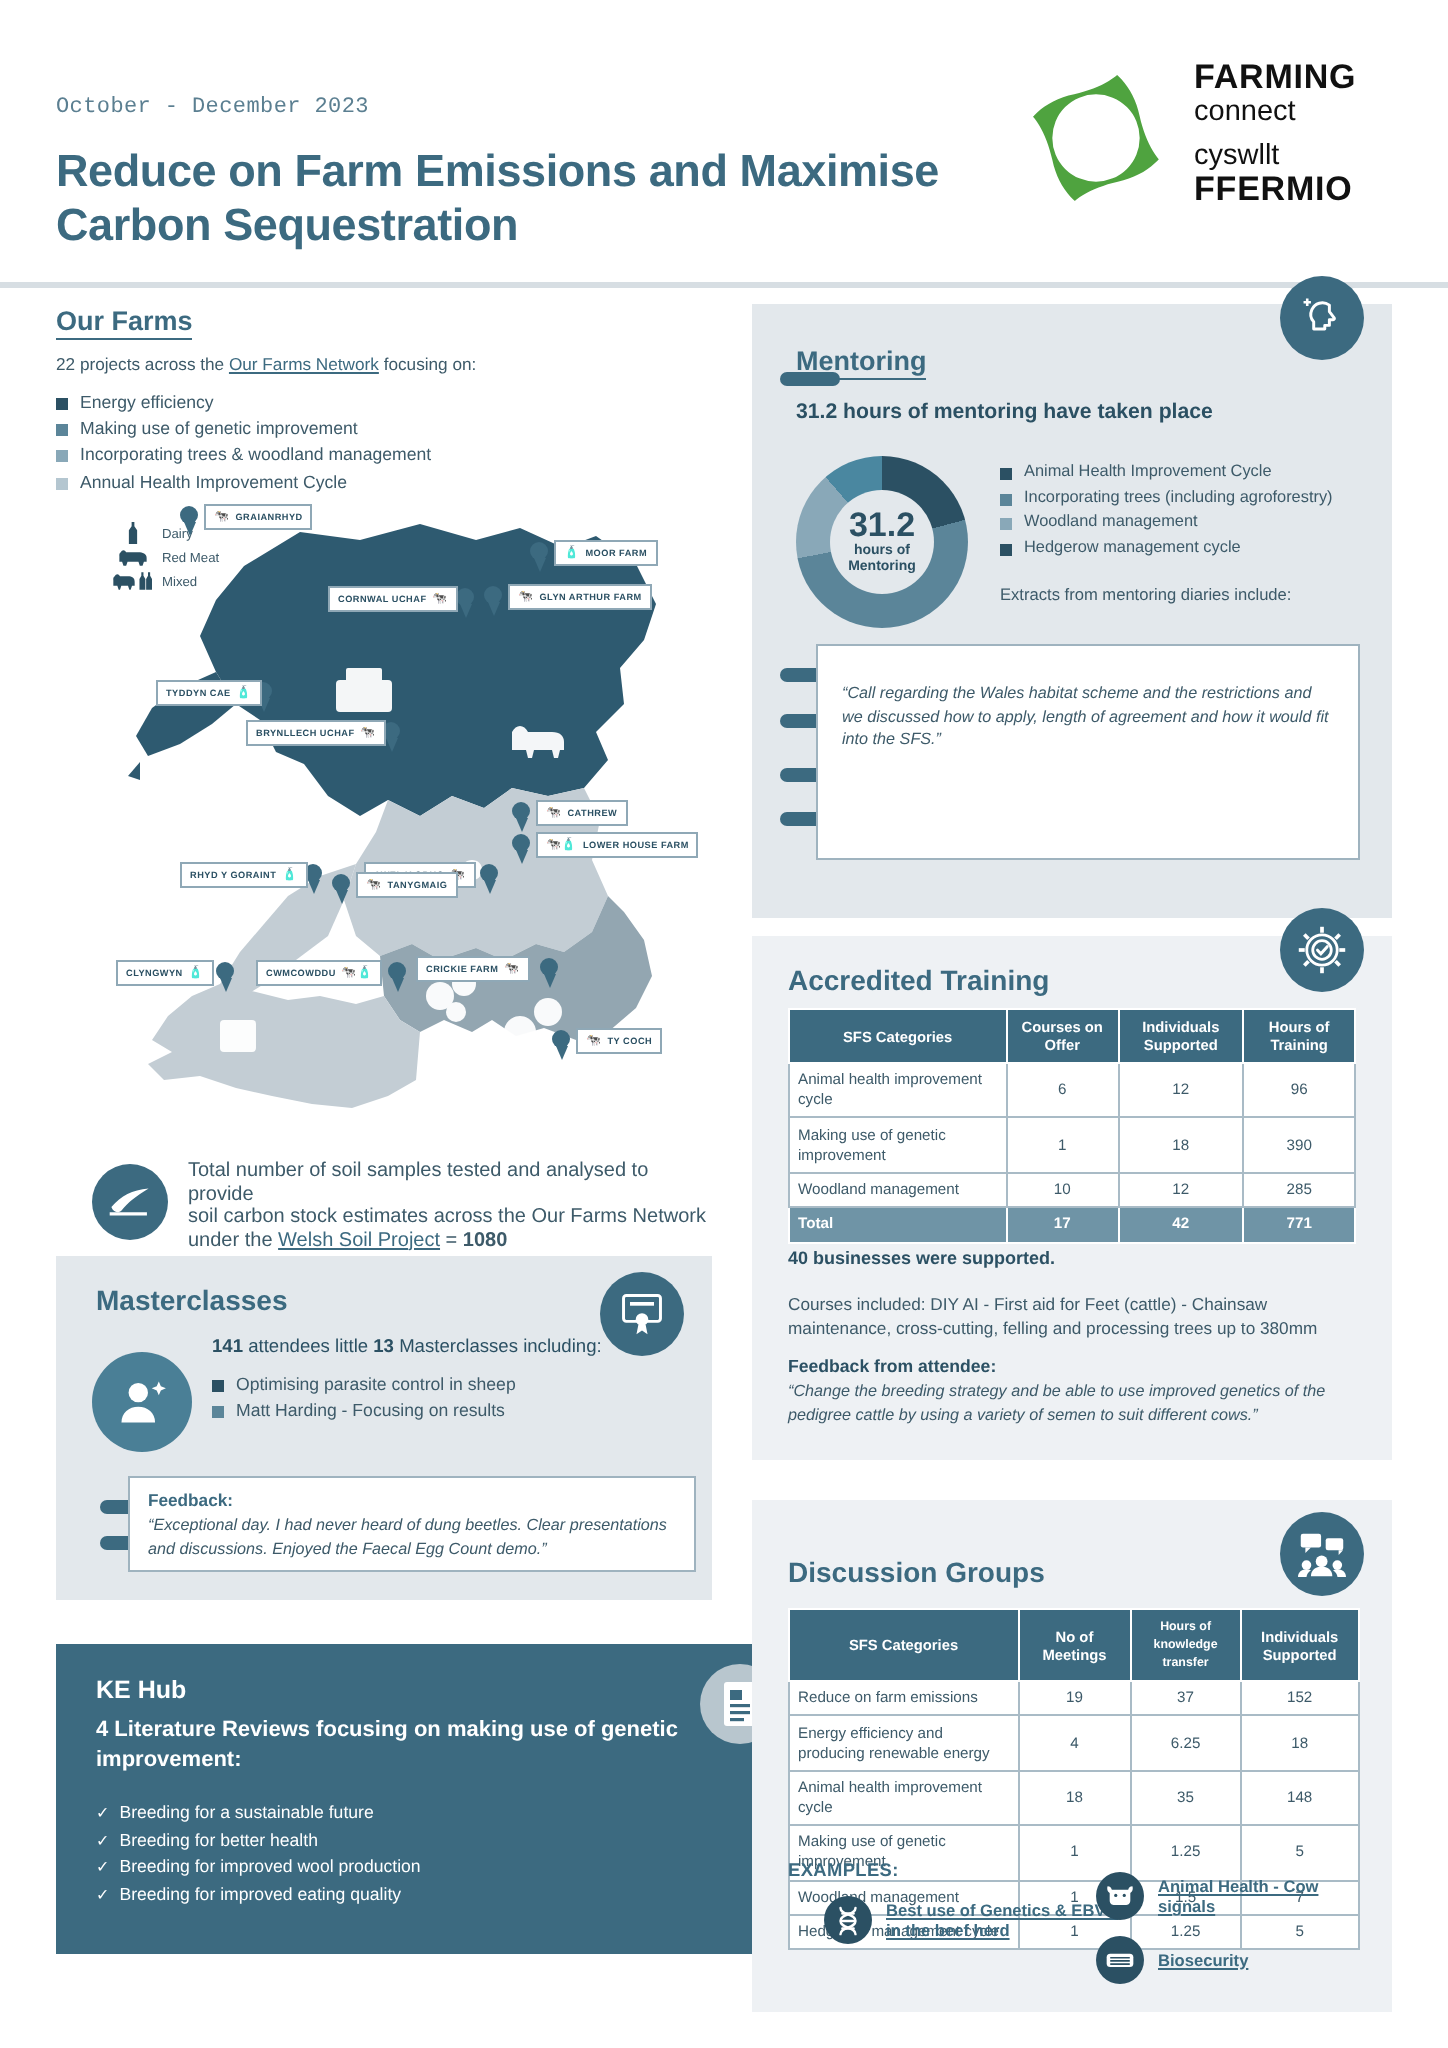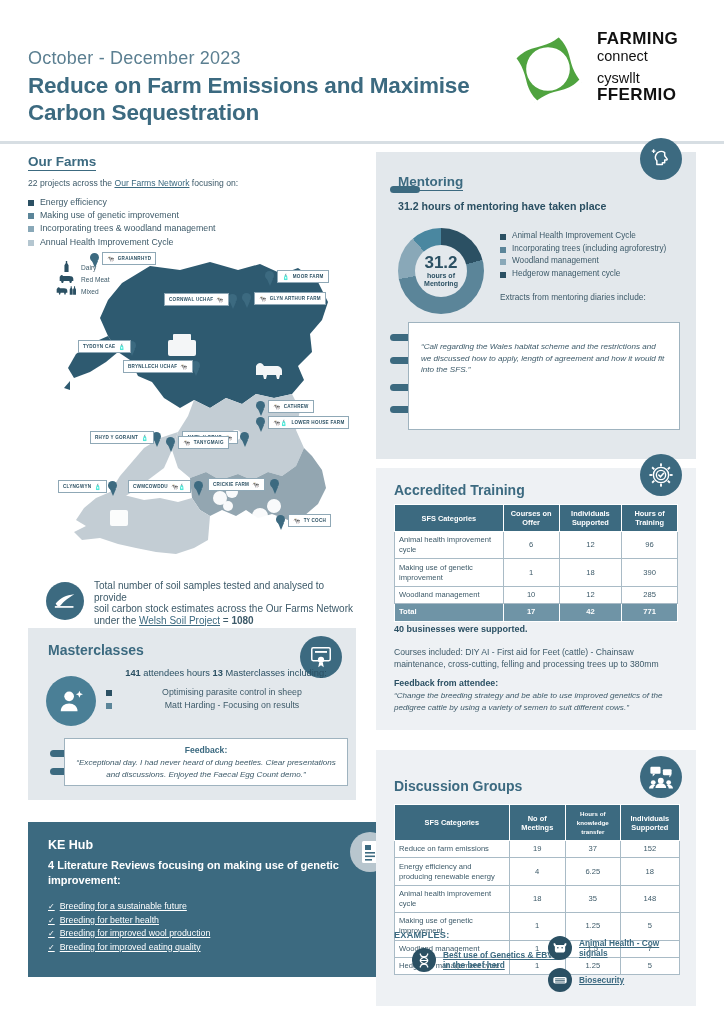--- a/index.html
+++ b/index.html
@@ -8,21 +8,21 @@
     background:#ffffff;
     font-family:"Liberation Sans", sans-serif;
     color:#3c6a80;
     overflow:hidden;
     position:relative;
   }
   .page{position:relative;width:724px;height:1024px;box-sizing:border-box;}
 
   
   .header{position:absolute;left:0;top:0;width:724px;height:143px;background:#fff;}
-  .hdr-date{position:absolute;left:28px;top:48px;font-size:18px;color:#5b7f91;letter-spacing:.2px;}
+  .hdr-date{position:absolute;left:28px;top:48px;font-size:11px;color:#5b7f91;letter-spacing:.2px;font-family:Liberation Mono, monospace;}
   .hdr-title{position:absolute;left:28px;top:72px;width:480px;font-size:22.5px;line-height:27px;
              font-weight:bold;color:#3c6a80;letter-spacing:-.2px;}
   .hdr-rule{position:absolute;left:0;top:141px;width:724px;height:3px;background:#d7dee3;}
 
   
   .logo{position:absolute;right:20px;top:28px;width:195px;height:82px;}
   .logo-mark{position:absolute;left:0;top:2px;width:78px;height:78px;}
   .logo-txt{position:absolute;left:88px;top:2px;width:110px;color:#111;line-height:1.05;}
   .lt1{font-size:17px;font-weight:bold;letter-spacing:.4px;}
   .lt2{font-size:14.5px;font-weight:normal;margin-top:1px;}
@@ -68,32 +68,32 @@
   .pintail{position:absolute;width:0;height:0;border-left:3px solid transparent;border-right:3px solid transparent;border-top:7px solid #3c6a80;}
   .pinlabel .gly{font-size:6px;line-height:1;}
 
   
   #soil{position:absolute;left:46px;top:580px;width:310px;}
   #soil .ic{position:absolute;left:0;top:2px;width:38px;height:38px;border-radius:50%;background:#3c6a80;
       display:flex;align-items:center;justify-content:center;}
   #soil .tx{margin-left:48px;font-size:10px;line-height:11.6px;color:#3d5a69;}
 
   
-  #masterclasses{left:28px;top:628px;width:328px;height:172px;text-align:center;}
+  #masterclasses{left:28px;top:628px;width:328px;height:172px;}
   #mc-people{position:absolute;left:18px;top:48px;width:50px;height:50px;border-radius:50%;background:#4a7f96;
       display:flex;align-items:center;justify-content:center;}
   .fbbox{position:absolute;background:#fff;border:.9px solid #9fb3bf;}
   .fbtabs{position:absolute;}
   .fbtab{position:absolute;width:30px;height:7px;border-radius:4px;background:#3c6a80;}
 
   
   #kehub{left:28px;top:822px;width:376px;height:155px;padding:16px 20px;}
   #kehub .t{font-size:12.5px;font-weight:bold;}
   #kehub .s{font-size:11px;font-weight:bold;line-height:15px;margin-top:6px;}
-  #kehub ul{list-style:none;margin:12px 0 0 0;padding:0;text-decoration:underline;}
+  #kehub ul{list-style:none;margin:12px 0 0 0;padding:0;}
   #kehub li{font-size:8.8px;line-height:13.5px;}
   #kehub li:before{content:"\2713";margin-right:5px;font-size:8px;}
 
   
   #mentoring{left:376px;top:152px;width:320px;height:307px;}
   #donut{position:absolute;left:22px;top:76px;width:86px;height:86px;}
   .donut-c{position:absolute;left:0;top:0;width:86px;height:86px;border-radius:50%;}
   .donut-hole{position:absolute;left:17px;top:17px;width:52px;height:52px;border-radius:50%;background:#e3e8ec;
       display:flex;flex-direction:column;align-items:center;justify-content:center;}
   .dnum{font-size:17px;font-weight:bold;color:#2b5063;line-height:17px;}
@@ -401,21 +401,21 @@
     <div id="mc-people">
       <svg width="28" height="28" viewBox="0 0 30 30">
         <circle cx="13" cy="10" r="5.2" fill="#fff"></circle>
         <path d="M4 26c0-5.2 4-8.4 9-8.4s9 3.2 9 8.4z" fill="#fff"></path>
         <path d="M24 4l1.1 2.6L27.8 7.7 25.1 8.8 24 11.4 22.9 8.8 20.2 7.7 22.9 6.6z" fill="#fff"></path>
       </svg>
     </div>
 
     <div style="position:absolute;left:78px;top:40px;width:240px;">
       <div style="font-size:9.3px;color:#2b5063;">
-        <b>141</b><span> attendees hours </span><b>13</b><span> Masterclasses including:</span>
+        <b>141</b><span> attendees little </span><b>13</b><span> Masterclasses including:</span>
       </div>
       <ul class="sq" style="margin-top:8px;">
         <li>Optimising parasite control in sheep</li>
         <li class="c2">Matt Harding - Focusing on results</li>
       </ul>
     </div>
 
     <div class="fbtab" style="left:22px;top:122px;"></div>
     <div class="fbtab" style="left:22px;top:140px;"></div>
     <div class="fbbox" style="left:36px;top:110px;width:284px;height:48px;padding:6px 9px;box-sizing:border-box;">

